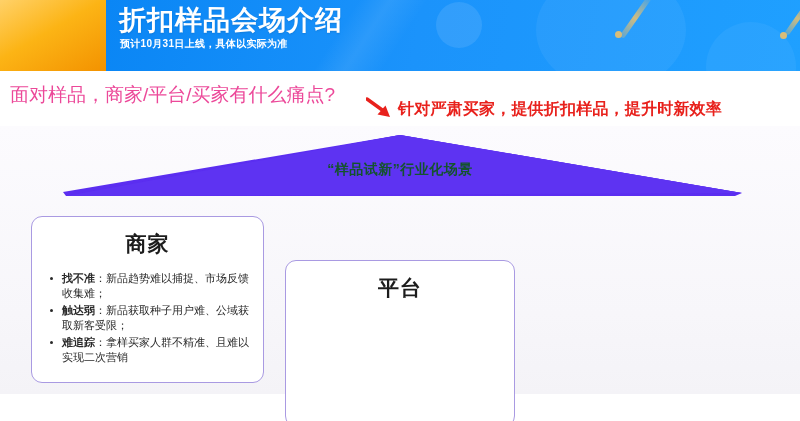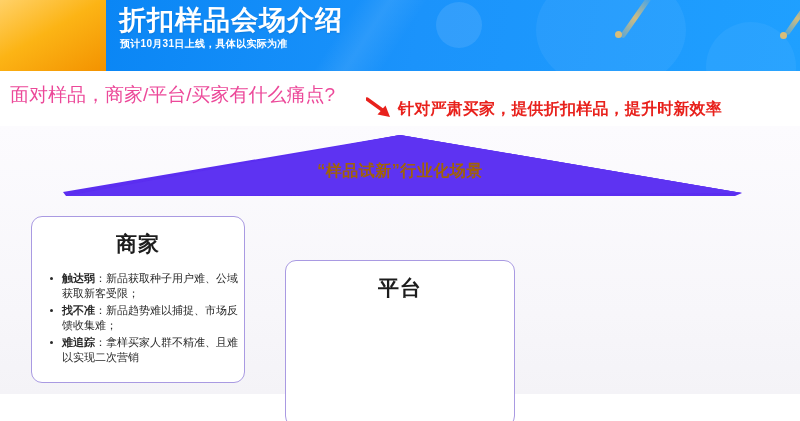--- a/index.html
+++ b/index.html
@@ -142,44 +142,44 @@
     top: 126px;
     width: 800px;
     height: 75px;
   }
   .tri-label {
     position: absolute;
     left: 0;
     top: 161px;
     width: 800px;
     text-align: center;
-    font-size: 16px;
-    font-weight: bold;
-    color: #a16207;
+    font-size: 14px;
+    font-weight: bold;
+    color: #14532d;
     letter-spacing: 0.5px;
   }
 
   
   .cards {
     position: absolute;
     left: 0;
     top: 216px;
     width: 800px;
     height: 170px;
   }
   .card {
     position: absolute;
     top: 0;
     height: 167px;
     background: #ffffff;
     border: 1.6px solid #a99ae2;
     border-radius: 11px;
     box-sizing: border-box;
   }
-  .card-1 { left: 31px;  width: 214px; }
+  .card-1 { left: 31px;  width: 233px; }
   .card-2 { left: 285px; width: 230px; margin-top: 44px; }
   .card-3 { left: 536px; width: 233px; }
 
   .card-title {
     margin-top: 13px;
     text-align: center;
     font-size: 21px;
     font-weight: bold;
     color: #1c1c1c;
     letter-spacing: 1px;
@@ -248,22 +248,22 @@
   <polygon points="400,9 742,67 66,70" fill="#5b2ef0"></polygon>
   <polygon points="400,9 560,36 742,67 66,70" fill="#5e33f2"></polygon>
 </svg>
 <div class="tri-label">“样品试新”行业化场景</div>
 
 <div class="cards">
 
   <div class="card card-1">
     <div class="card-title">商家</div>
     <ul class="card-list">
+      <li><span class="b">找不准</span><span>：新品趋势难以捕捉、市场反馈收集难；</span></li>
       <li><span class="b">触达弱</span><span>：新品获取种子用户难、公域获取新客受限；</span></li>
-      <li><span class="b">找不准</span><span>：新品趋势难以捕捉、市场反馈收集难；</span></li>
       <li><span class="b">难追踪</span><span>：拿样买家人群不精准、且难以实现二次营销</span></li>
     </ul>
   </div>
 
   <div class="card card-2">
     <div class="card-title">平台</div>
   </div>
 
 
 </div>

